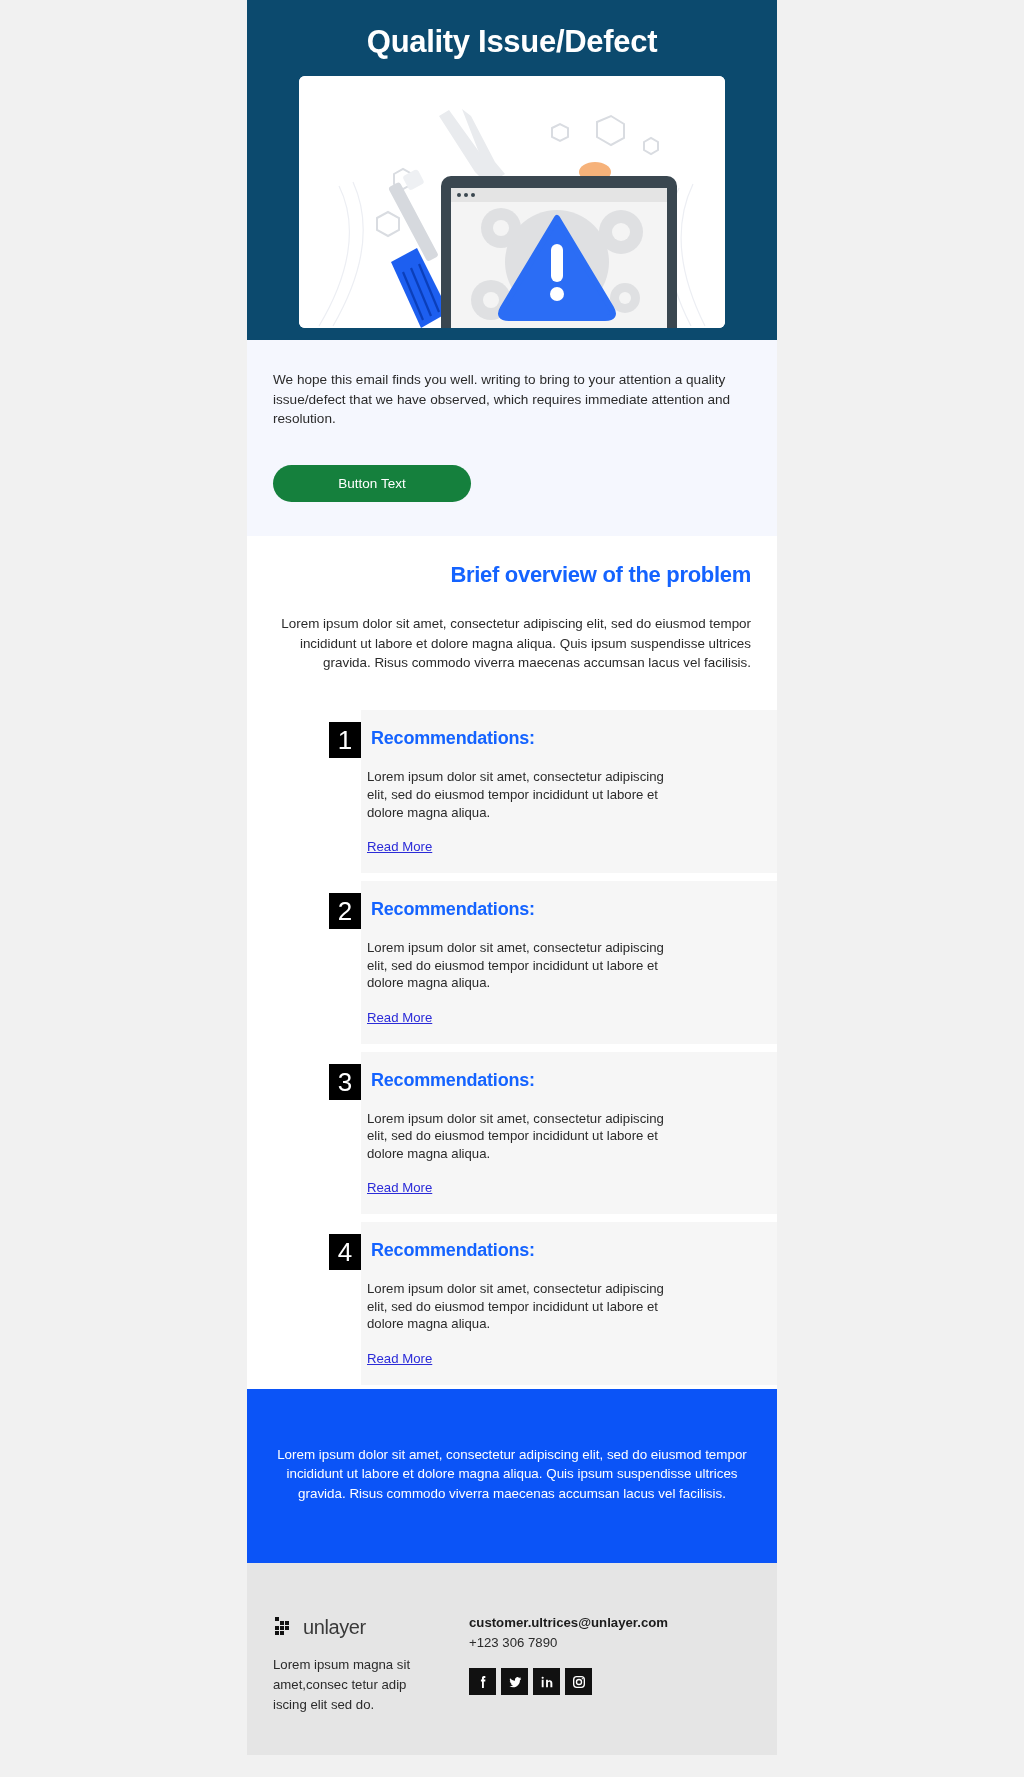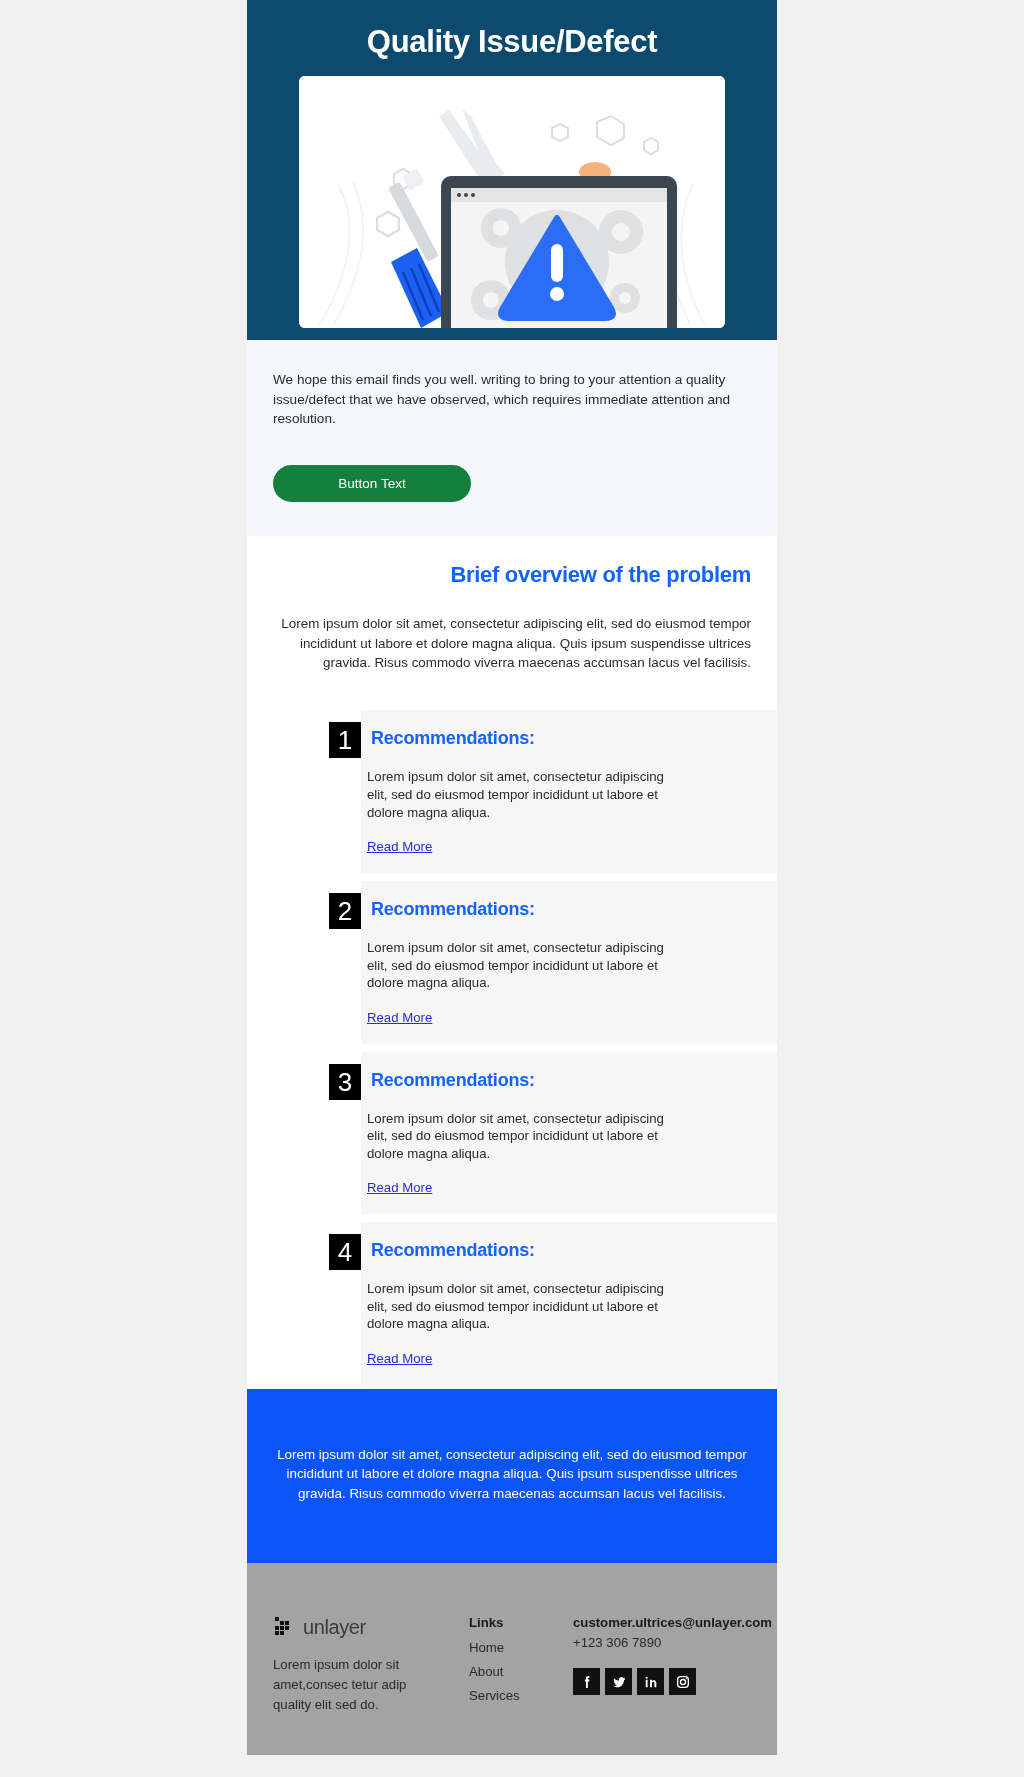--- a/index.html
+++ b/index.html
@@ -159,21 +159,21 @@
   }
   .callout p {
     margin: 0;
     color: #ffffff;
     font-size: 13.4px;
     line-height: 1.45;
   }
 
   
   .footer {
-    background: #a3a3a3;
+    background: #e5e5e5;
     padding: 52px 26px 40px 26px;
     display: flex;
     align-items: flex-start;
   }
   .f-col-brand { width: 196px; flex: none; }
   .f-col-links { width: 104px; flex: none; }
   .f-col-contact { flex: 1; }
 
   .logo-row { display: flex; align-items: center; gap: 6px; }
   .logo-mark { width: 24px; height: 24px; flex: none; }
@@ -378,29 +378,23 @@
               <rect x="12" y="6" width="4" height="4"></rect>
               <rect x="2" y="11" width="4" height="4"></rect>
               <rect x="7" y="11" width="4" height="4"></rect>
               <rect x="12" y="11" width="4" height="4"></rect>
               <rect x="2" y="16" width="4" height="4"></rect>
               <rect x="7" y="16" width="4" height="4"></rect>
             </g>
           </svg>
           <span class="logo-word">unlayer</span>
         </div>
-        <p class="brand-text">Lorem ipsum dolor sit amet,consec tetur adip quality elit sed do.</p>
-      </div>
-
-      <div class="f-col-links">
-        <div class="links-title">Links</div>
-        <a class="link-item">Home</a>
-        <a class="link-item">About</a>
-        <a class="link-item">Services</a>
-      </div>
+        <p class="brand-text">Lorem ipsum magna sit amet,consec tetur adip iscing elit sed do.</p>
+      </div>
+
 
       <div class="f-col-contact">
         <p class="c-email">customer.ultrices@unlayer.com</p>
         <p class="c-phone">+123 306 7890</p>
         <div class="socials">
           <a class="social">
             <svg width="16" height="16" viewBox="0 0 24 24" fill="#ffffff">
                 <path d="M15.6 8.3h-2.3V6.8c0-.7.4-.9.7-.9h1.5V3.1h-2.1c-2.4 0-2.9 1.7-2.9 2.9v2.3H8.9v2.9h1.6V21h2.8v-9.8h2.1l.2-2.9z"></path>
               </svg>
           </a>

